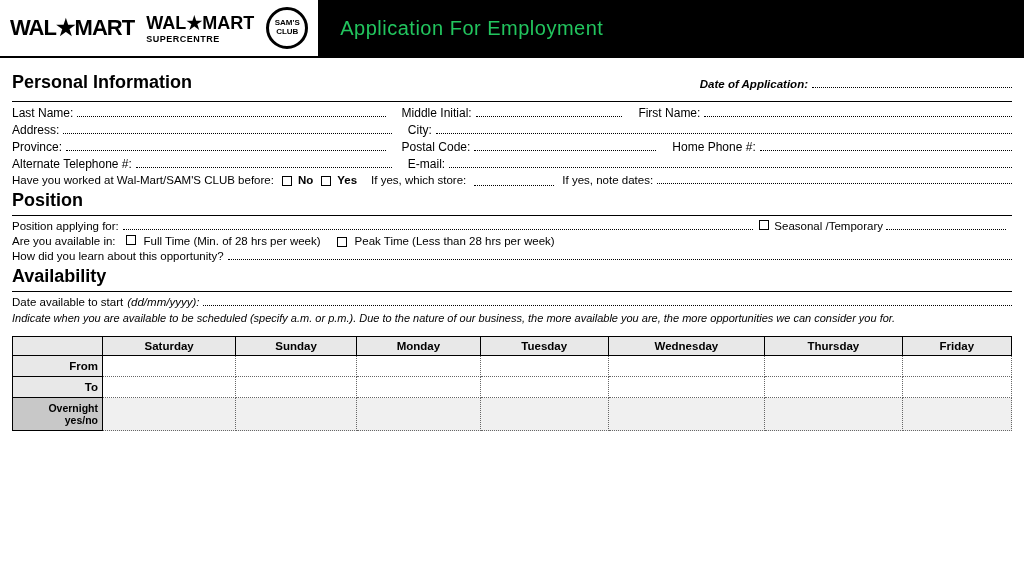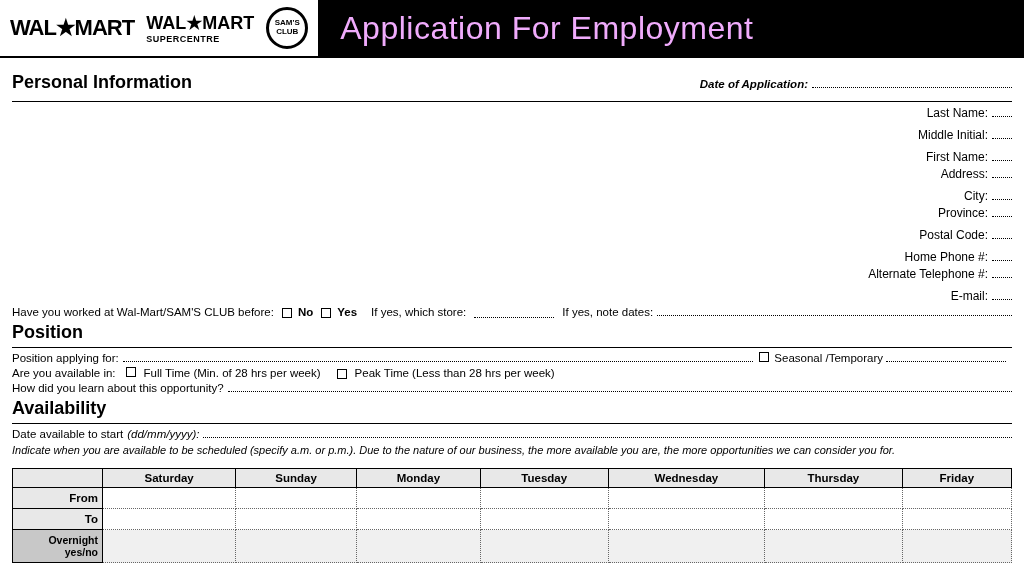--- a/index.html
+++ b/index.html
@@ -60,22 +60,22 @@
       line-height: 1.1;
     }
     .title-section {
       flex: 1;
       display: flex;
       align-items: center;
       padding: 6px 20px;
       background: #000;
     }
     .title-section h1 {
-      color: #f0abfc;
-      font-size: 32px;
+      color: #22c55e;
+      font-size: 20px;
       font-weight: 400;
       font-family: Arial, Helvetica, sans-serif;
       letter-spacing: 0.5px;
     }
 
     
     .content {
       padding: 8px 12px 6px 12px;
     }
 
@@ -97,21 +97,21 @@
       border-bottom: 1.5px dotted #000;
       margin-bottom: 2px;
       min-width: 20px;
     }
     .dotted-line-fixed {
       border-bottom: 1.5px dotted #000;
       margin-bottom: 2px;
     }
 
     
-    .pi-row1 { display: flex; align-items: flex-end; gap: 8px; margin-bottom: 3px; flex-direction: column; }
+    .pi-row1 { display: flex; align-items: flex-start; gap: 8px; margin-bottom: 3px; }
     .pi-row1 .field { display: flex; align-items: baseline; flex: 1; }
     .pi-row1 .field .dotted-line { flex: 1; }
 
     .checkbox-area {
       display: flex;
       align-items: flex-end;
       margin-bottom: 3px;
       font-size: 11.5px;
       gap: 4px;
     }

